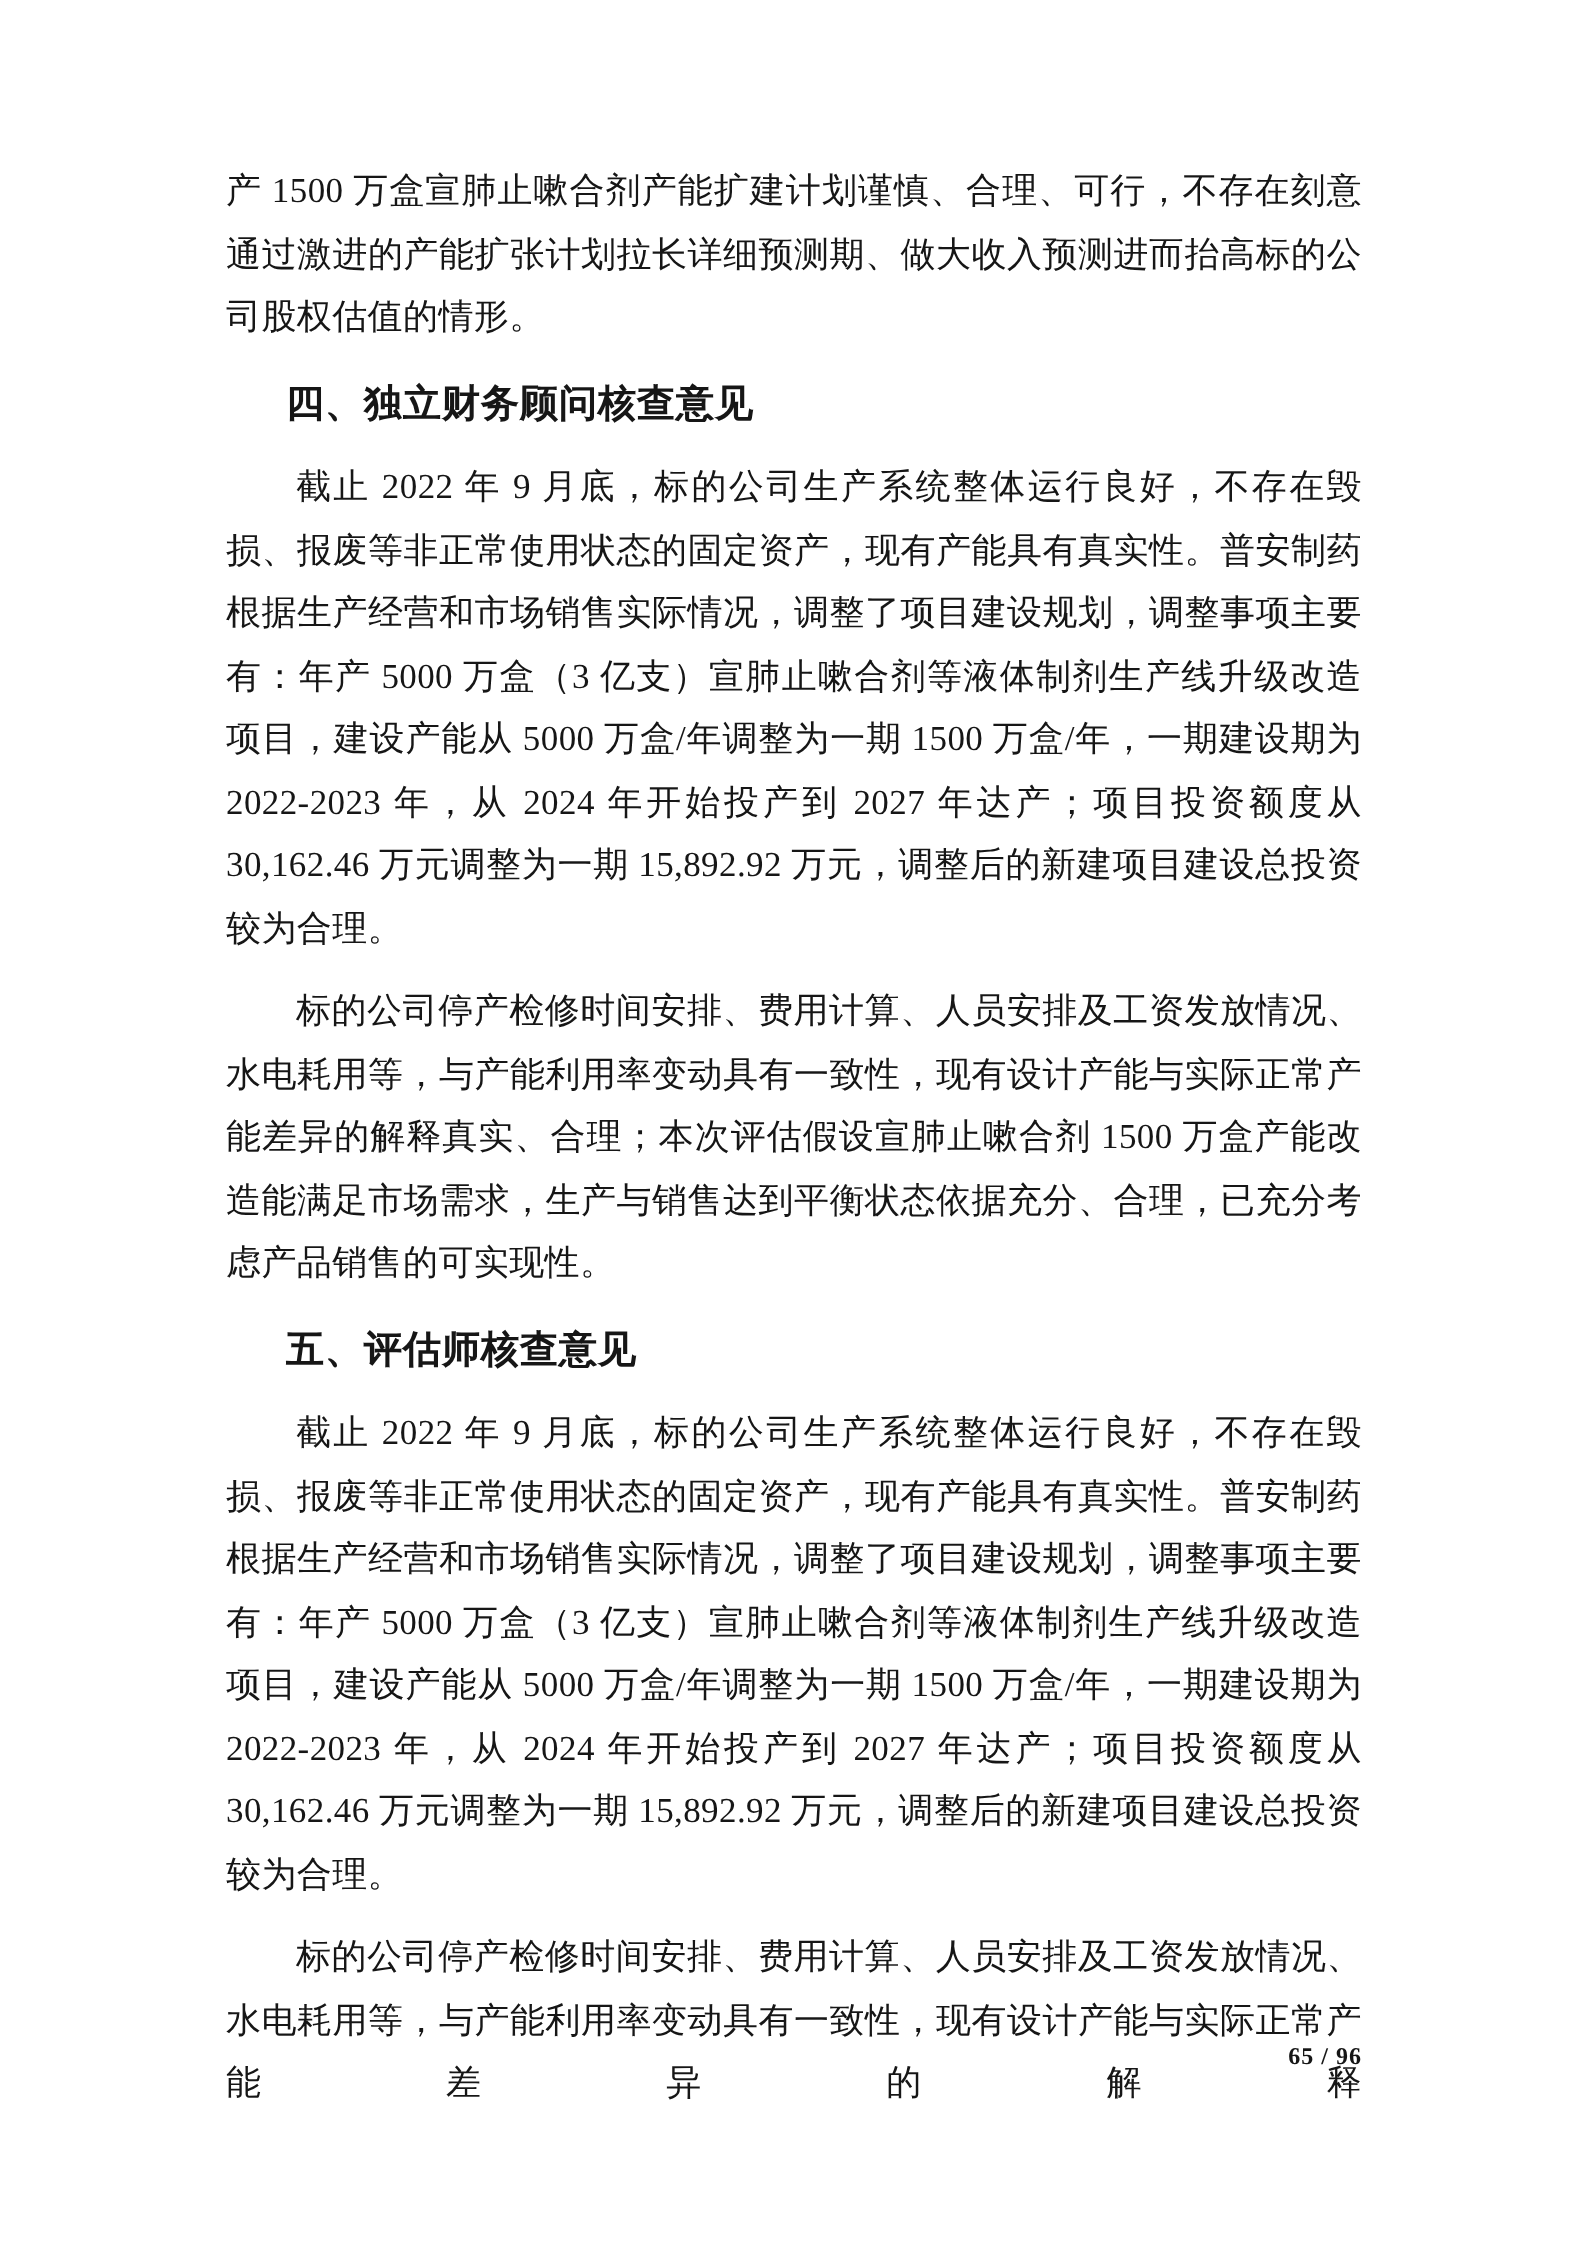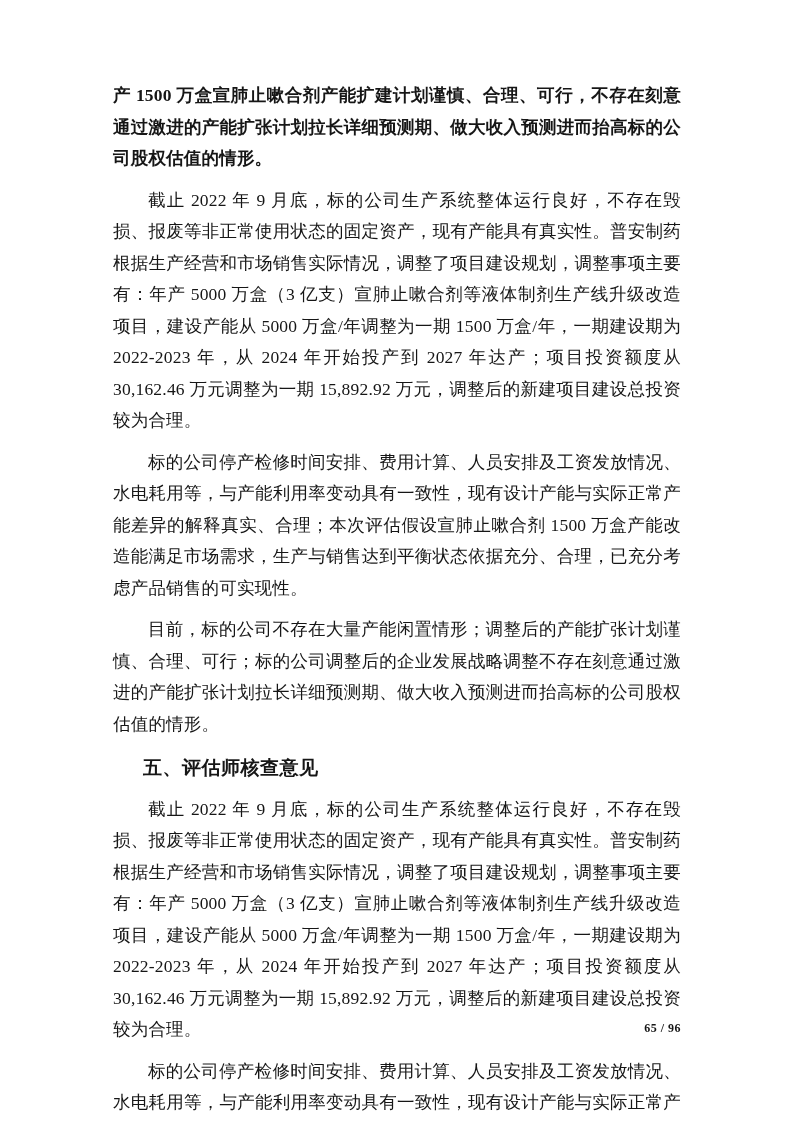--- a/index.html
+++ b/index.html
@@ -24,21 +24,21 @@
     width: 568px;
   }
   p.body-para {
     font-size: 17.5px;
     line-height: 31.5px;
     text-align: justify;
     text-indent: 2em;
     margin-bottom: 10px;
     letter-spacing: 0.2px;
   }
-  p.no-indent { text-indent: 0; font-weight: bold; }
+  p.no-indent { text-indent: 0; }
   p.continues { text-align-last: justify; margin-bottom: 0; }
   h2.section-heading {
     font-size: 19px;
     font-weight: bold;
     line-height: 31.5px;
     padding-left: 30px;
     margin: 12px 0 10px 0;
     letter-spacing: 0.5px;
   }
   .page-footer {
@@ -51,26 +51,26 @@
   }
 </style>
 </head>
 <body>
 
 <div class="page">
   <main class="content">
 
     <p class="body-para no-indent">产 1500 万盒宣肺止嗽合剂产能扩建计划谨慎、合理、可行，不存在刻意通过激进的产能扩张计划拉长详细预测期、做大收入预测进而抬高标的公司股权估值的情形。</p>
 
+    <h2 class="section-heading">四、独立财务顾问核查意见</h2>
 
     <p class="body-para">截止 2022 年 9 月底，标的公司生产系统整体运行良好，不存在毁损、报废等非正常使用状态的固定资产，现有产能具有真实性。普安制药根据生产经营和市场销售实际情况，调整了项目建设规划，调整事项主要有：年产 5000 万盒（3 亿支）宣肺止嗽合剂等液体制剂生产线升级改造项目，建设产能从 5000 万盒/年调整为一期 1500 万盒/年，一期建设期为 2022-2023 年，从 2024 年开始投产到 2027 年达产；项目投资额度从 30,162.46 万元调整为一期 15,892.92 万元，调整后的新建项目建设总投资较为合理。</p>
 
     <p class="body-para">标的公司停产检修时间安排、费用计算、人员安排及工资发放情况、水电耗用等，与产能利用率变动具有一致性，现有设计产能与实际正常产能差异的解释真实、合理；本次评估假设宣肺止嗽合剂 1500 万盒产能改造能满足市场需求，生产与销售达到平衡状态依据充分、合理，已充分考虑产品销售的可实现性。</p>
 
-    <p class="body-para">目前，标的公司不存在大量产能闲置情形；调整后的产能扩张计划谨慎、合理、可行；标的公司调整后的企业发展战略调整不存在刻意通过激进的产能扩张计划拉长详细预测期、做大收入预测进而抬高标的公司股权估值的情形。</p>
 
     <h2 class="section-heading">五、评估师核查意见</h2>
 
     <p class="body-para">截止 2022 年 9 月底，标的公司生产系统整体运行良好，不存在毁损、报废等非正常使用状态的固定资产，现有产能具有真实性。普安制药根据生产经营和市场销售实际情况，调整了项目建设规划，调整事项主要有：年产 5000 万盒（3 亿支）宣肺止嗽合剂等液体制剂生产线升级改造项目，建设产能从 5000 万盒/年调整为一期 1500 万盒/年，一期建设期为 2022-2023 年，从 2024 年开始投产到 2027 年达产；项目投资额度从 30,162.46 万元调整为一期 15,892.92 万元，调整后的新建项目建设总投资较为合理。</p>
 
     <p class="body-para continues">标的公司停产检修时间安排、费用计算、人员安排及工资发放情况、水电耗用等，与产能利用率变动具有一致性，现有设计产能与实际正常产能差异的解释</p>
 
   </main>
 
   <div class="page-footer">65 / 96</div>

